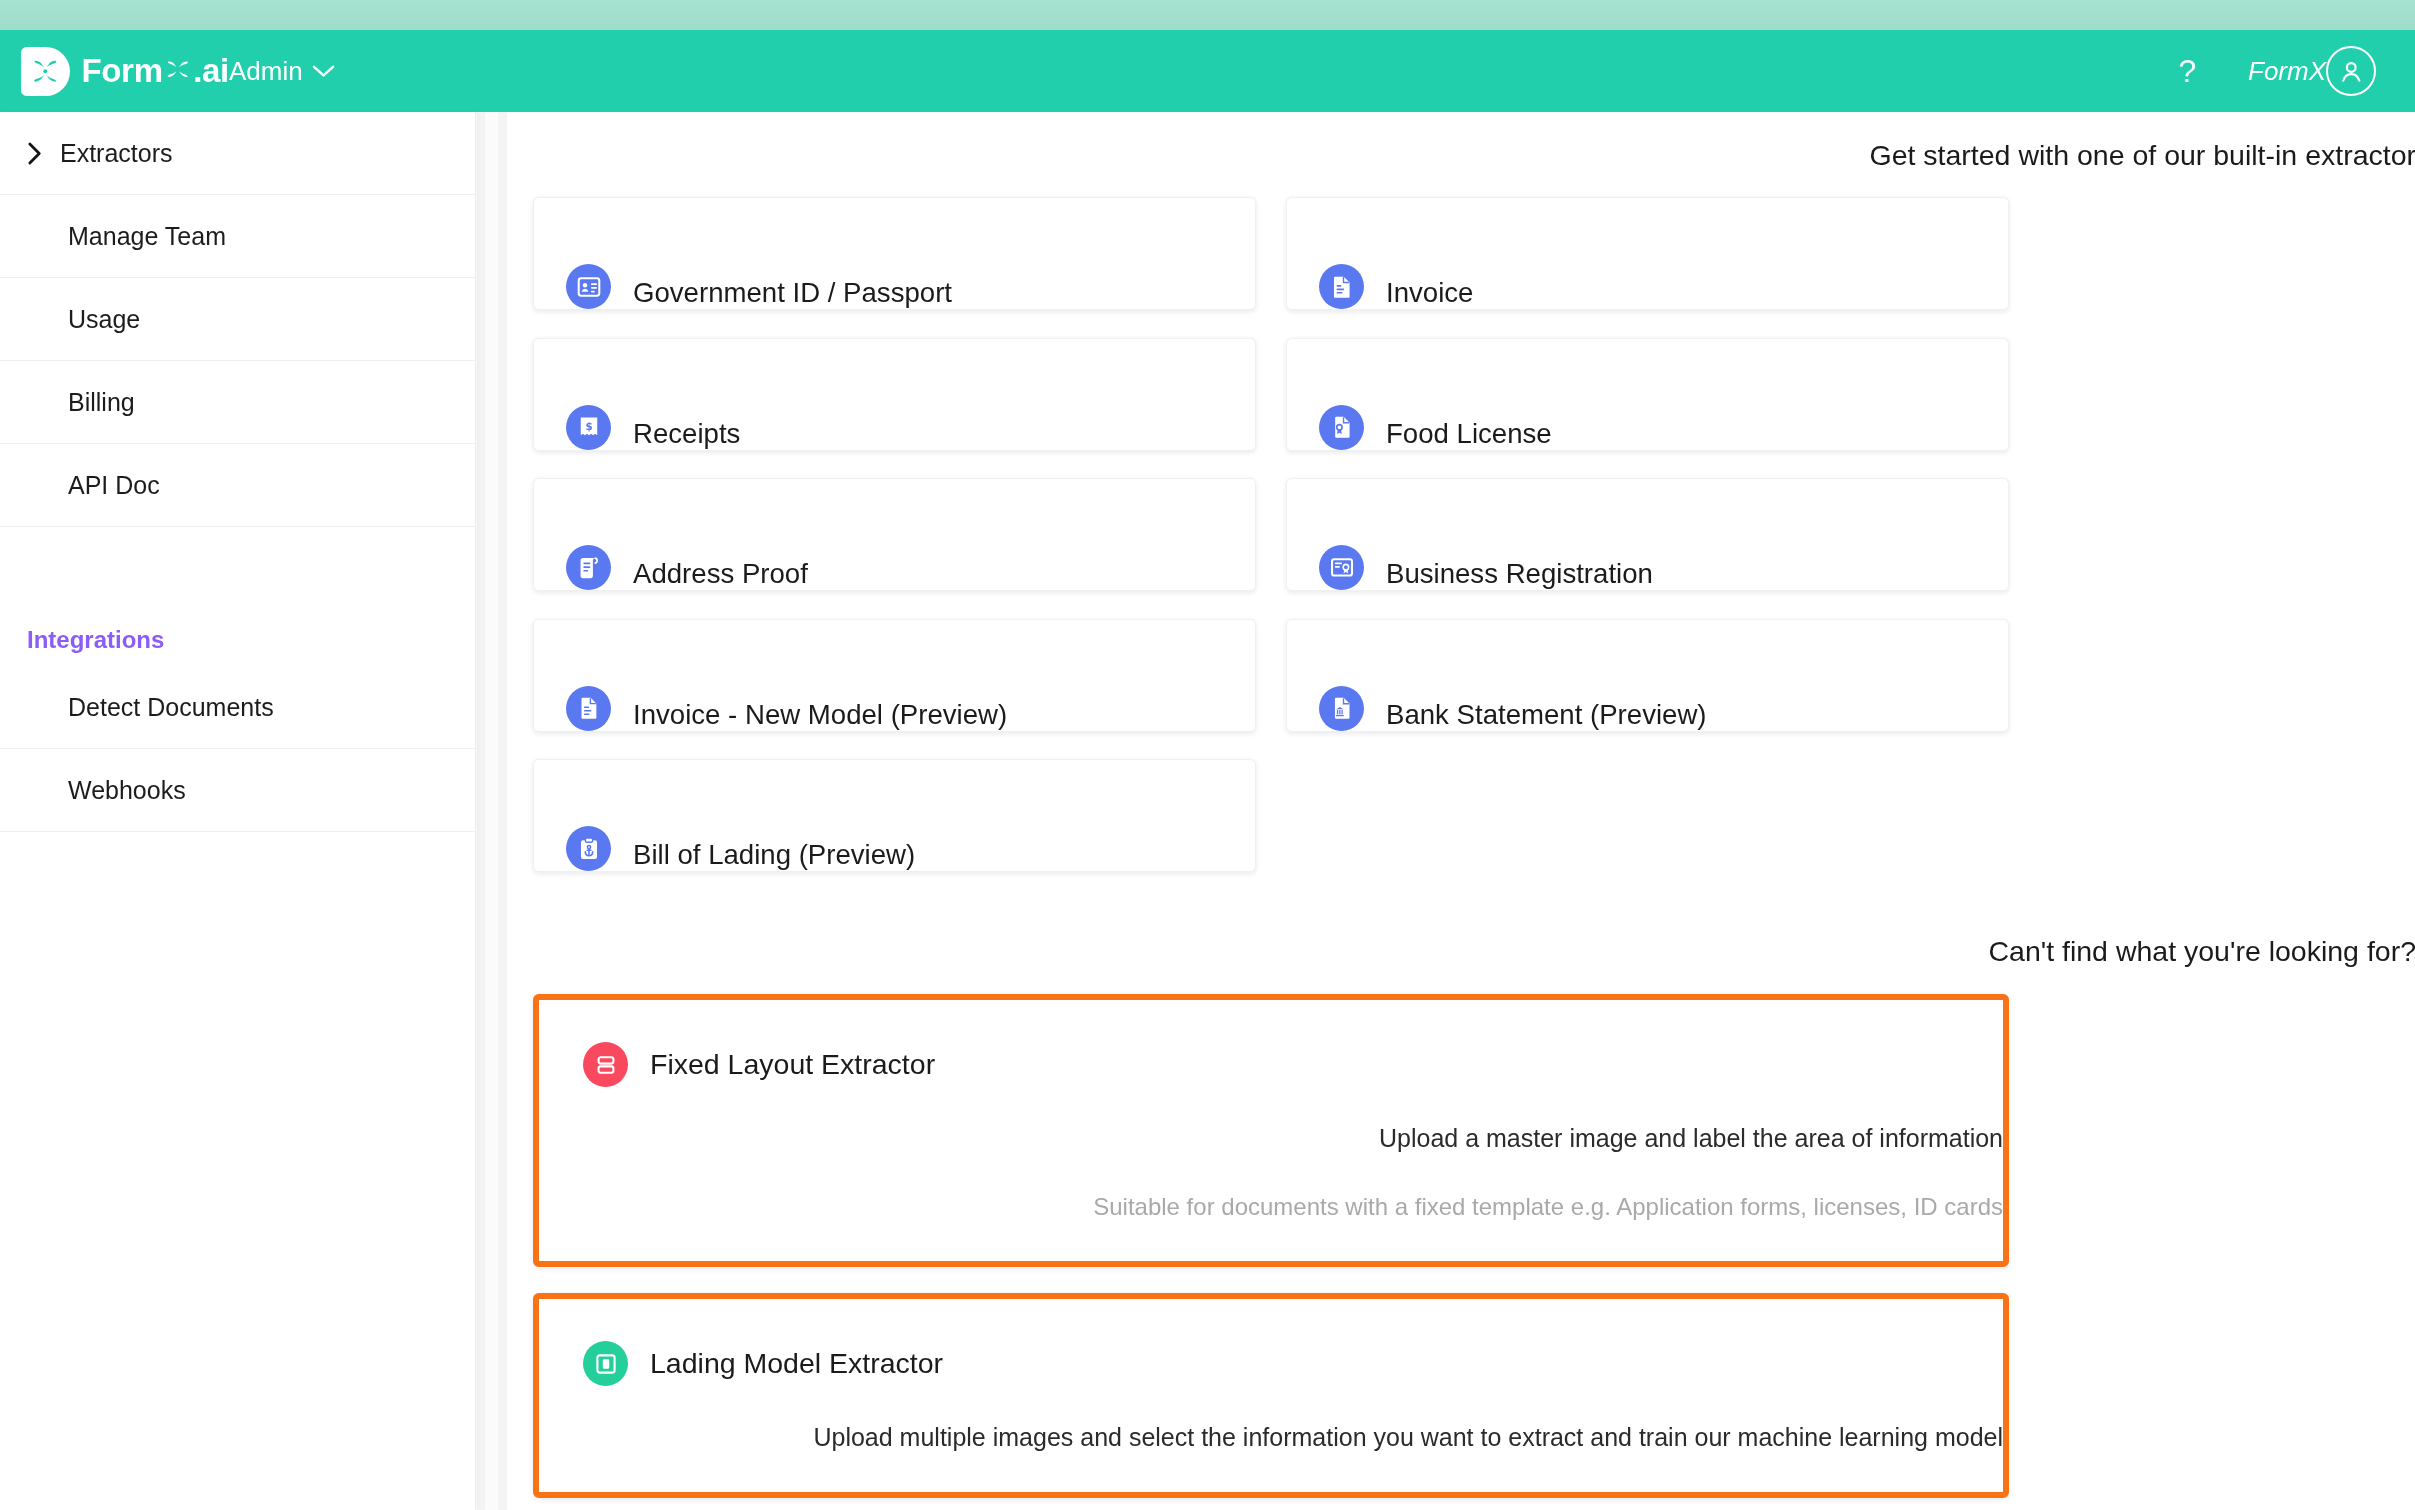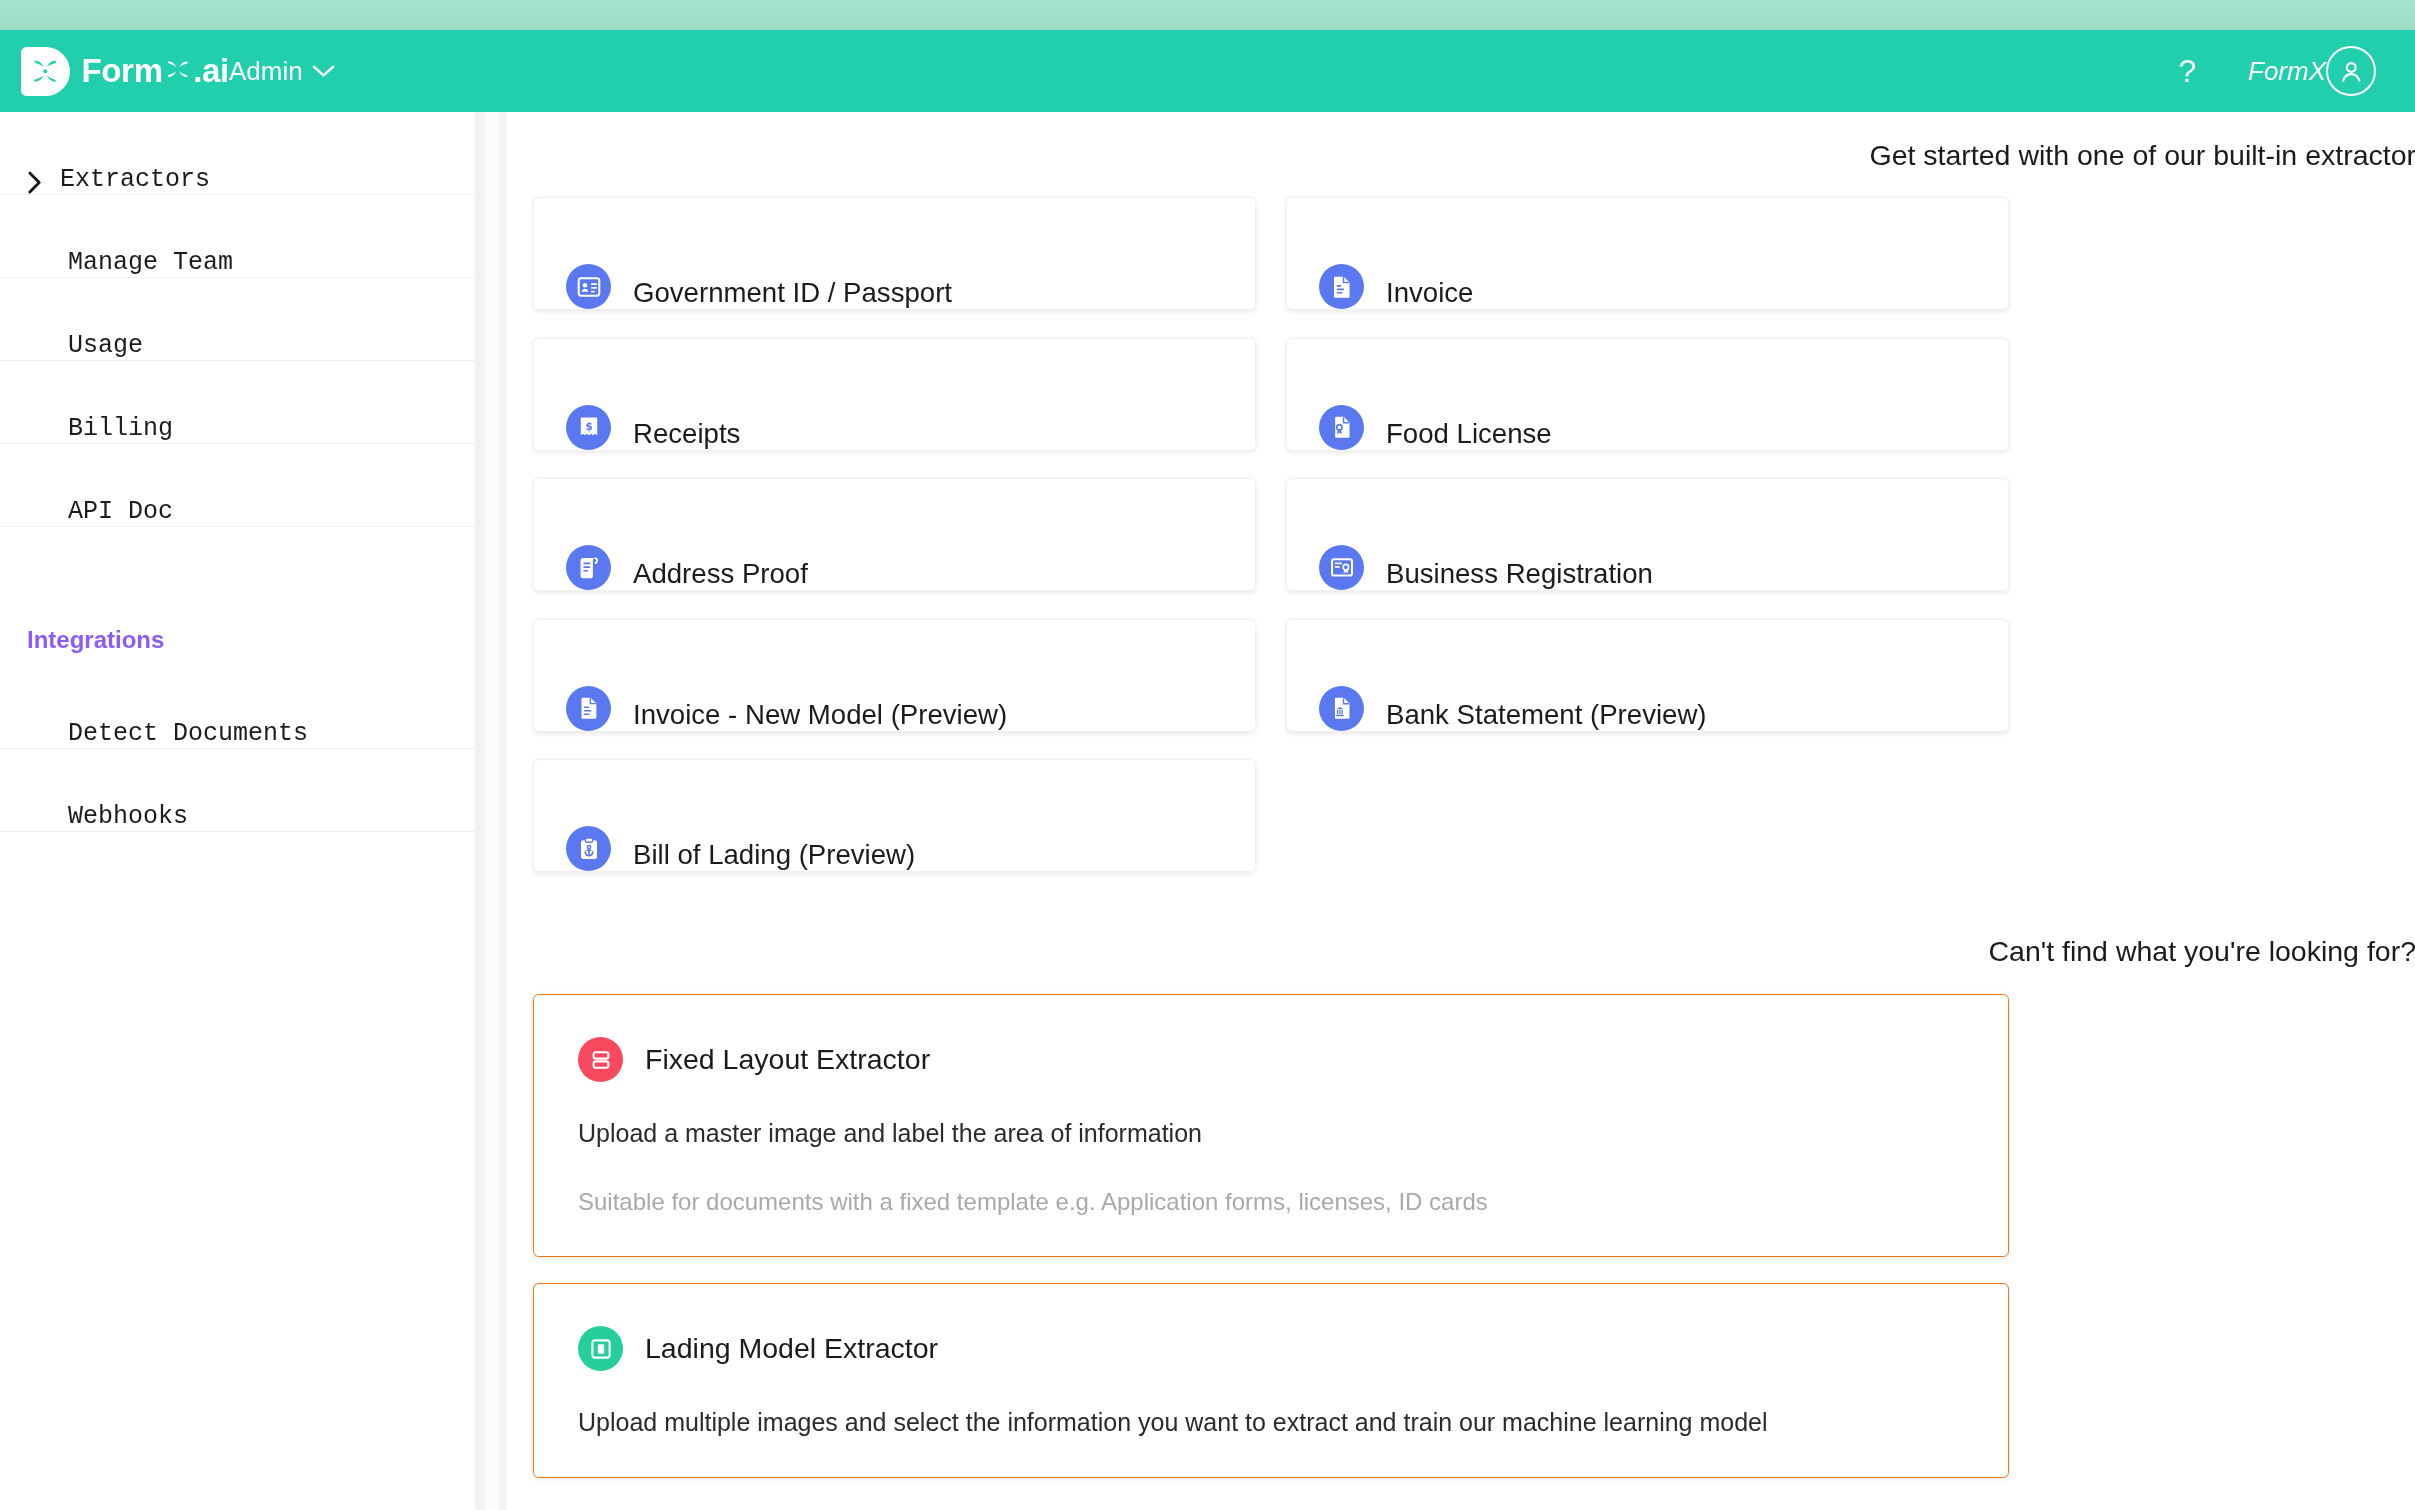--- a/index.html
+++ b/index.html
@@ -62,23 +62,23 @@
   }
 
   
   .sidebar {
     position:absolute; left:0; top:112px; width:476px; height:1398px;
     background:#ffffff; border-right:1px solid #ececec;
     box-shadow: 1.9px 0 3.8px rgba(0,0,0,0.04);
     z-index:5;
   }
   .side-item {
-    height:83px; display:flex; align-items:flex-end;
+    height:83px; display:flex; align-items:center;
     border-bottom:1px solid #efefef; cursor:pointer;
-    padding-left:27px; background:#fff;font-family:Liberation Mono, monospace;
+    padding-left:27px; background:#fff;
   }
   .side-item .chev-right { width:16px; height:23px; margin-right:17px; flex:0 0 auto; }
   .side-item .side-label {
     font-size:25px; color:#1c1c1c; font-weight:400; white-space:nowrap;
   }
   .side-item.indent { padding-left:68px; }
   .side-gap { height:86px; background:#fff; }
   .side-heading {
     padding:0 0 0 27px; height:53px; display:flex; align-items:center;
     font-size:24px; font-weight:700; color:#8b5cf6; background:#fff;
@@ -120,23 +120,23 @@
     width:45px; height:45px; border-radius:50%; background:#5a78f0;
     display:flex; align-items:center; justify-content:center; flex:0 0 auto;
   }
   .ex-label {
     margin-left:22px; font-size:27.6px; color:#1b1b1b; font-weight:400; white-space:nowrap;
   }
 
   
   .opt-card {
     margin:26px 0 0 26px; width:1476px;
-    background:#ffffff; border-radius:5.7px; border:1px solid #f97316;
+    background:#ffffff; border-radius:5.7px; border:6px solid #f97316;
     box-shadow:0 1.9px 6.7px rgba(16,24,40,0.08);
-    padding:42px 0 40px 44px; cursor:pointer;
+    padding:42px 0 40px 44px; cursor:pointer;text-align:right;
   }
   .opt-head { display:flex; align-items:center; }
   .opt-icon {
     width:45px; height:45px; border-radius:50%;
     display:flex; align-items:center; justify-content:center; flex:0 0 auto;
   }
   .opt-icon.red { background:#f8495f; }
   .opt-icon.green { background:#25cf9b; }
   .opt-title { margin-left:22px; font-size:28.5px; color:#1b1b1b; font-weight:400; }
   .opt-desc { margin-top:37px; font-size:25px; color:#2b2b2b; font-weight:400; }

